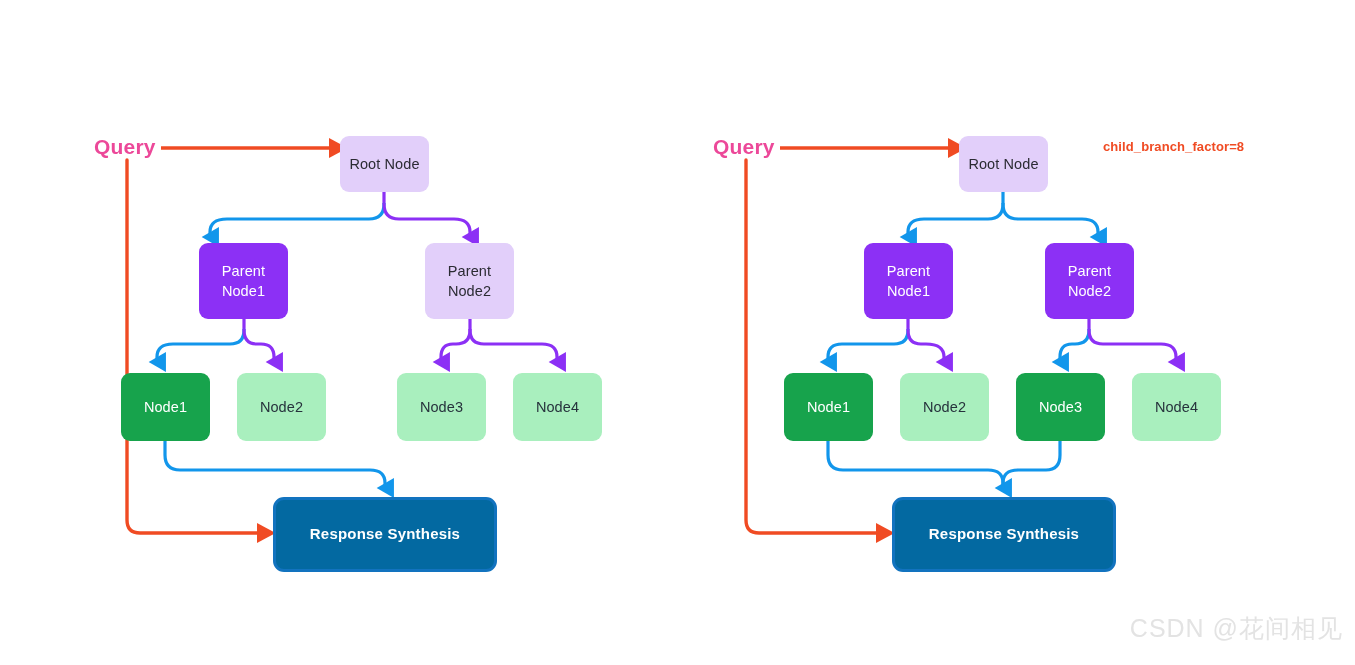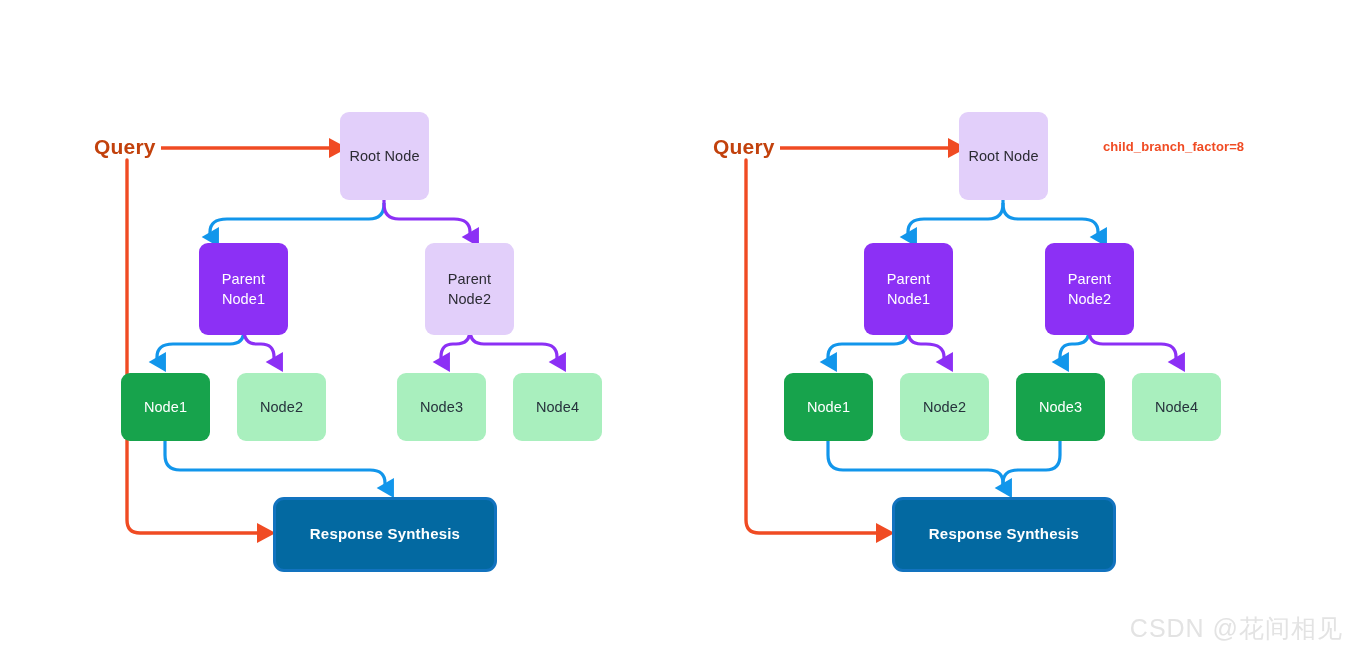--- a/index.html
+++ b/index.html
@@ -44,25 +44,26 @@
     display: flex;
     align-items: center;
     justify-content: center;
     text-align: center;
     font-size: 14.5px;
     line-height: 1.38;
     letter-spacing: 0.1px;
     white-space: pre-line;
   }
   .node.root {
-    width: 89px; height: 88px;
+    width: 89px; height: 56px;
     font-size: 14.5px;
+    margin-top: 24px;
   }
   .node.parent {
-    width: 89px; height: 92px;
+    width: 89px; height: 76px;
   }
   .node.leaf {
     width: 89px; height: 68px;
   }
   .node.synth {
     width: 224px; height: 75px;
     border-radius: 11px;
     font-weight: bold;
     font-size: 15px;
     letter-spacing: 0.2px;
@@ -71,21 +72,21 @@
   .fill-lilac  { background: #e2cffa; color: #2b2b33; }
   .fill-purple { background: #8c30f5; color: #ffffff; }
   .fill-lgreen { background: #a9efbe; color: #26323c; }
   .fill-dgreen { background: #17a34c; color: #ffffff; }
   .fill-blue   { background: #0369a1; color: #ffffff; border: 3px solid #1273bf; }
 
   .query-label {
     position: absolute;
     font-weight: bold;
     font-size: 21px;
-    color: #c2410c;
+    color: #ec4899;
     letter-spacing: 0.2px;
   }
   .branch-label {
     position: absolute;
     font-weight: bold;
     font-size: 13px;
     color: #f04b23;
     letter-spacing: 0.1px;
     white-space: nowrap;
   }

